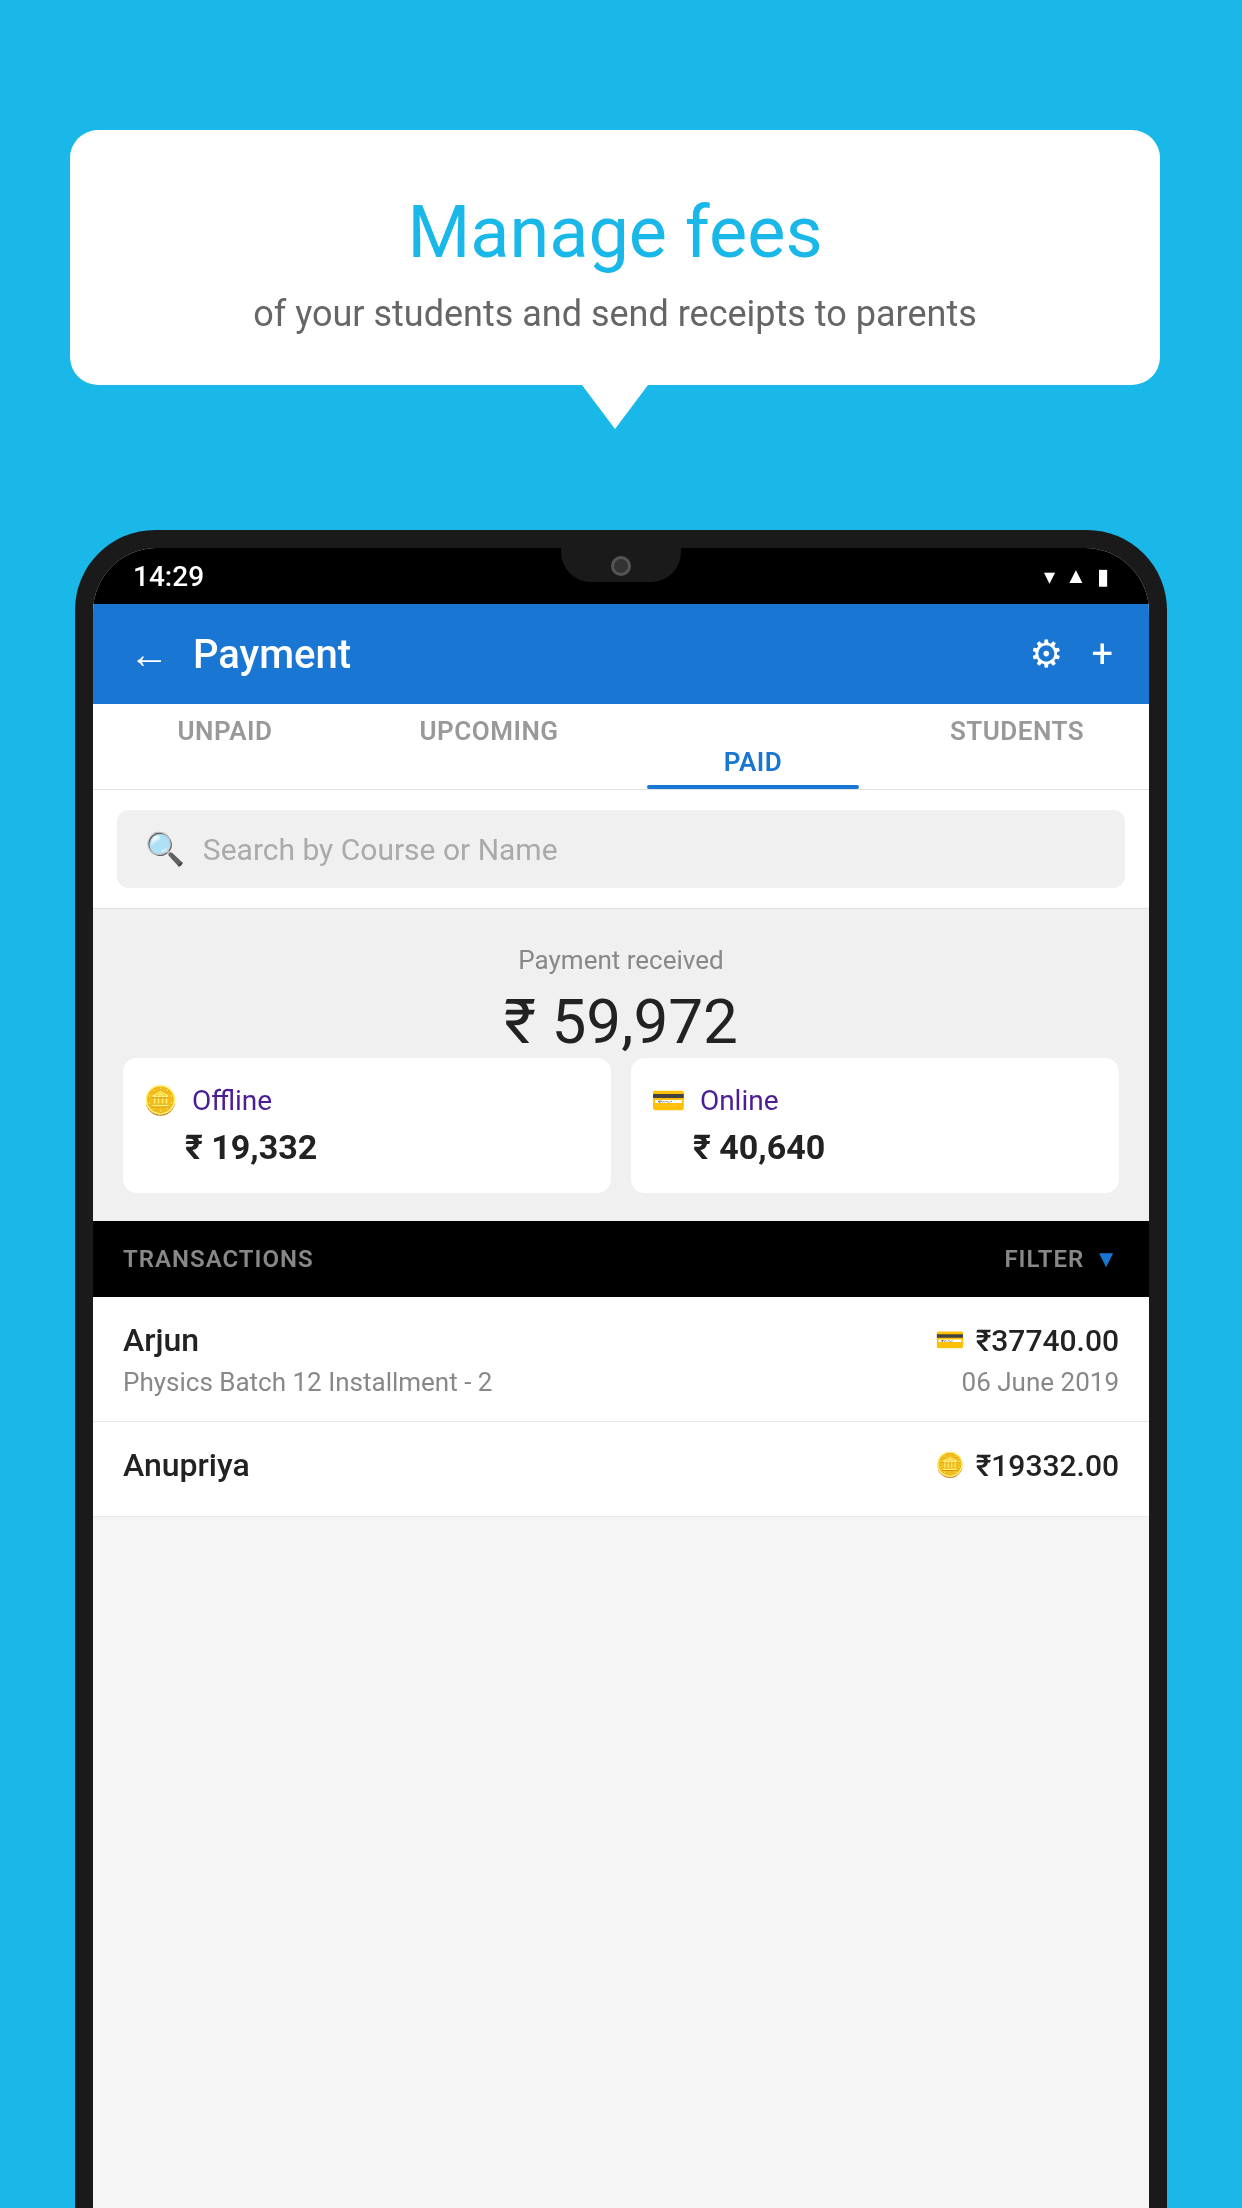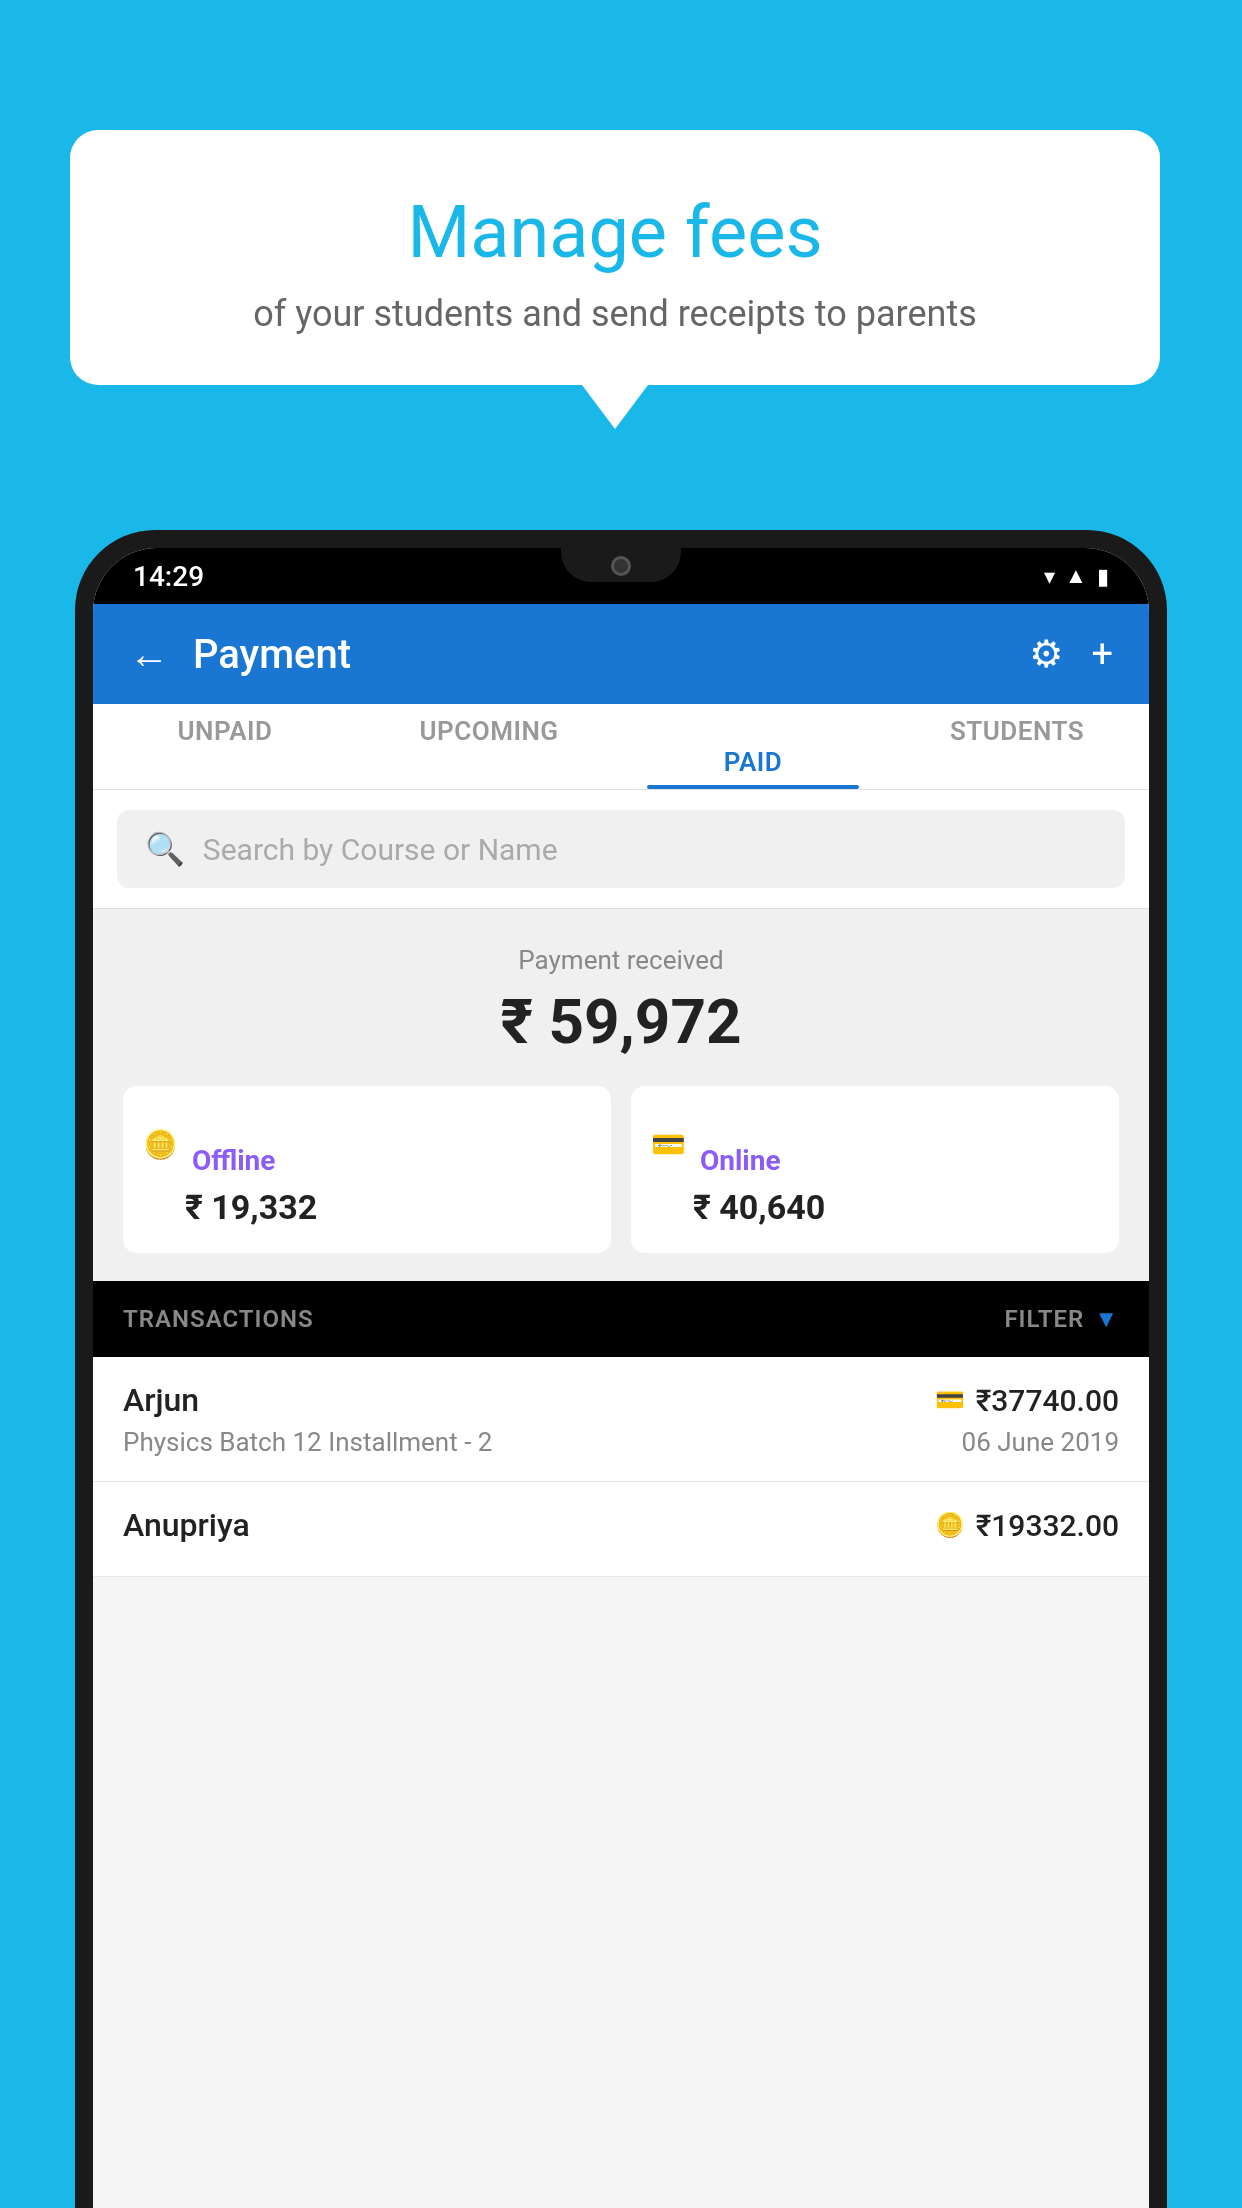--- a/index.html
+++ b/index.html
@@ -219,22 +219,21 @@
       text-align: center;
     }
     .payment-received-label {
       color: #888;
       font-size: 26px;
       margin-bottom: 10px;
     }
     .payment-amount {
       color: #222;
       font-size: 62px;
-      font-weight: 700;
-      margin-bottom: 28px;
+      font-weight: 400;
     }
     .payment-cards {
       display: flex;
       gap: 20px;
     }
     .payment-card {
       flex: 1;
       background: white;
       border-radius: 14px;
       padding: 26px 20px;
@@ -244,24 +243,23 @@
       display: flex;
       align-items: center;
       gap: 14px;
       margin-bottom: 10px;
     }
     .card-icon {
       color: #555;
       font-size: 28px;
     }
     .card-label {
-      color: #8b5cf6;
+      color: #4c1d95;
       font-size: 28px;
-      font-weight: 700;
-      margin-top: 32px;
+      font-weight: 400;
     }
     .card-amount {
       color: #222;
       font-size: 34px;
       font-weight: 700;
       padding-left: 42px;
     }
 
     
     .transactions-header {

